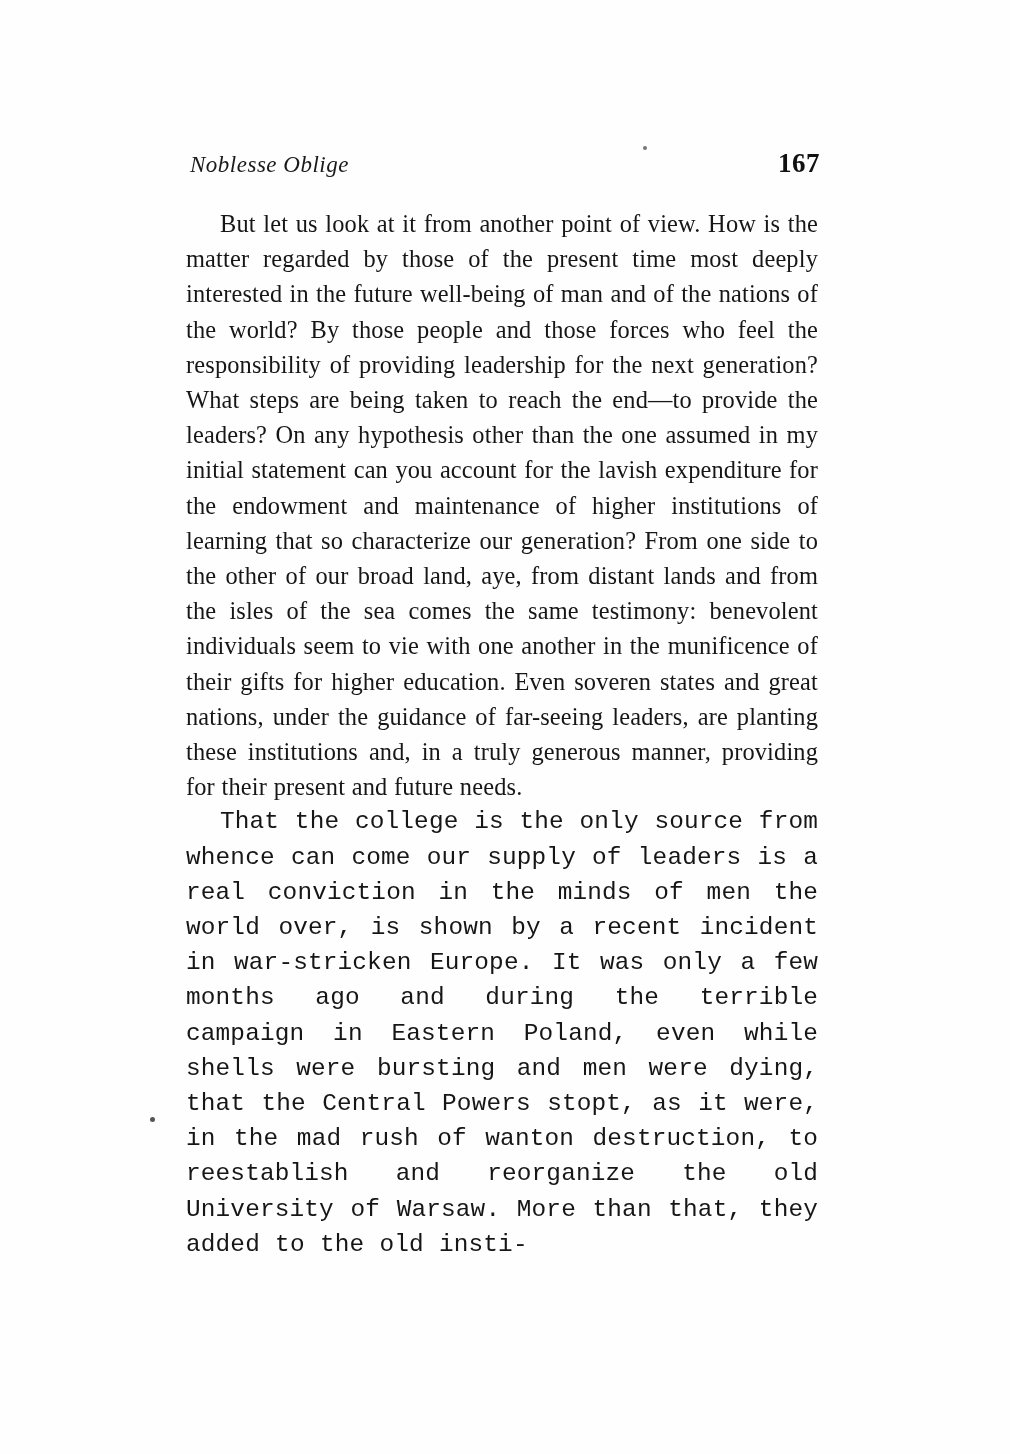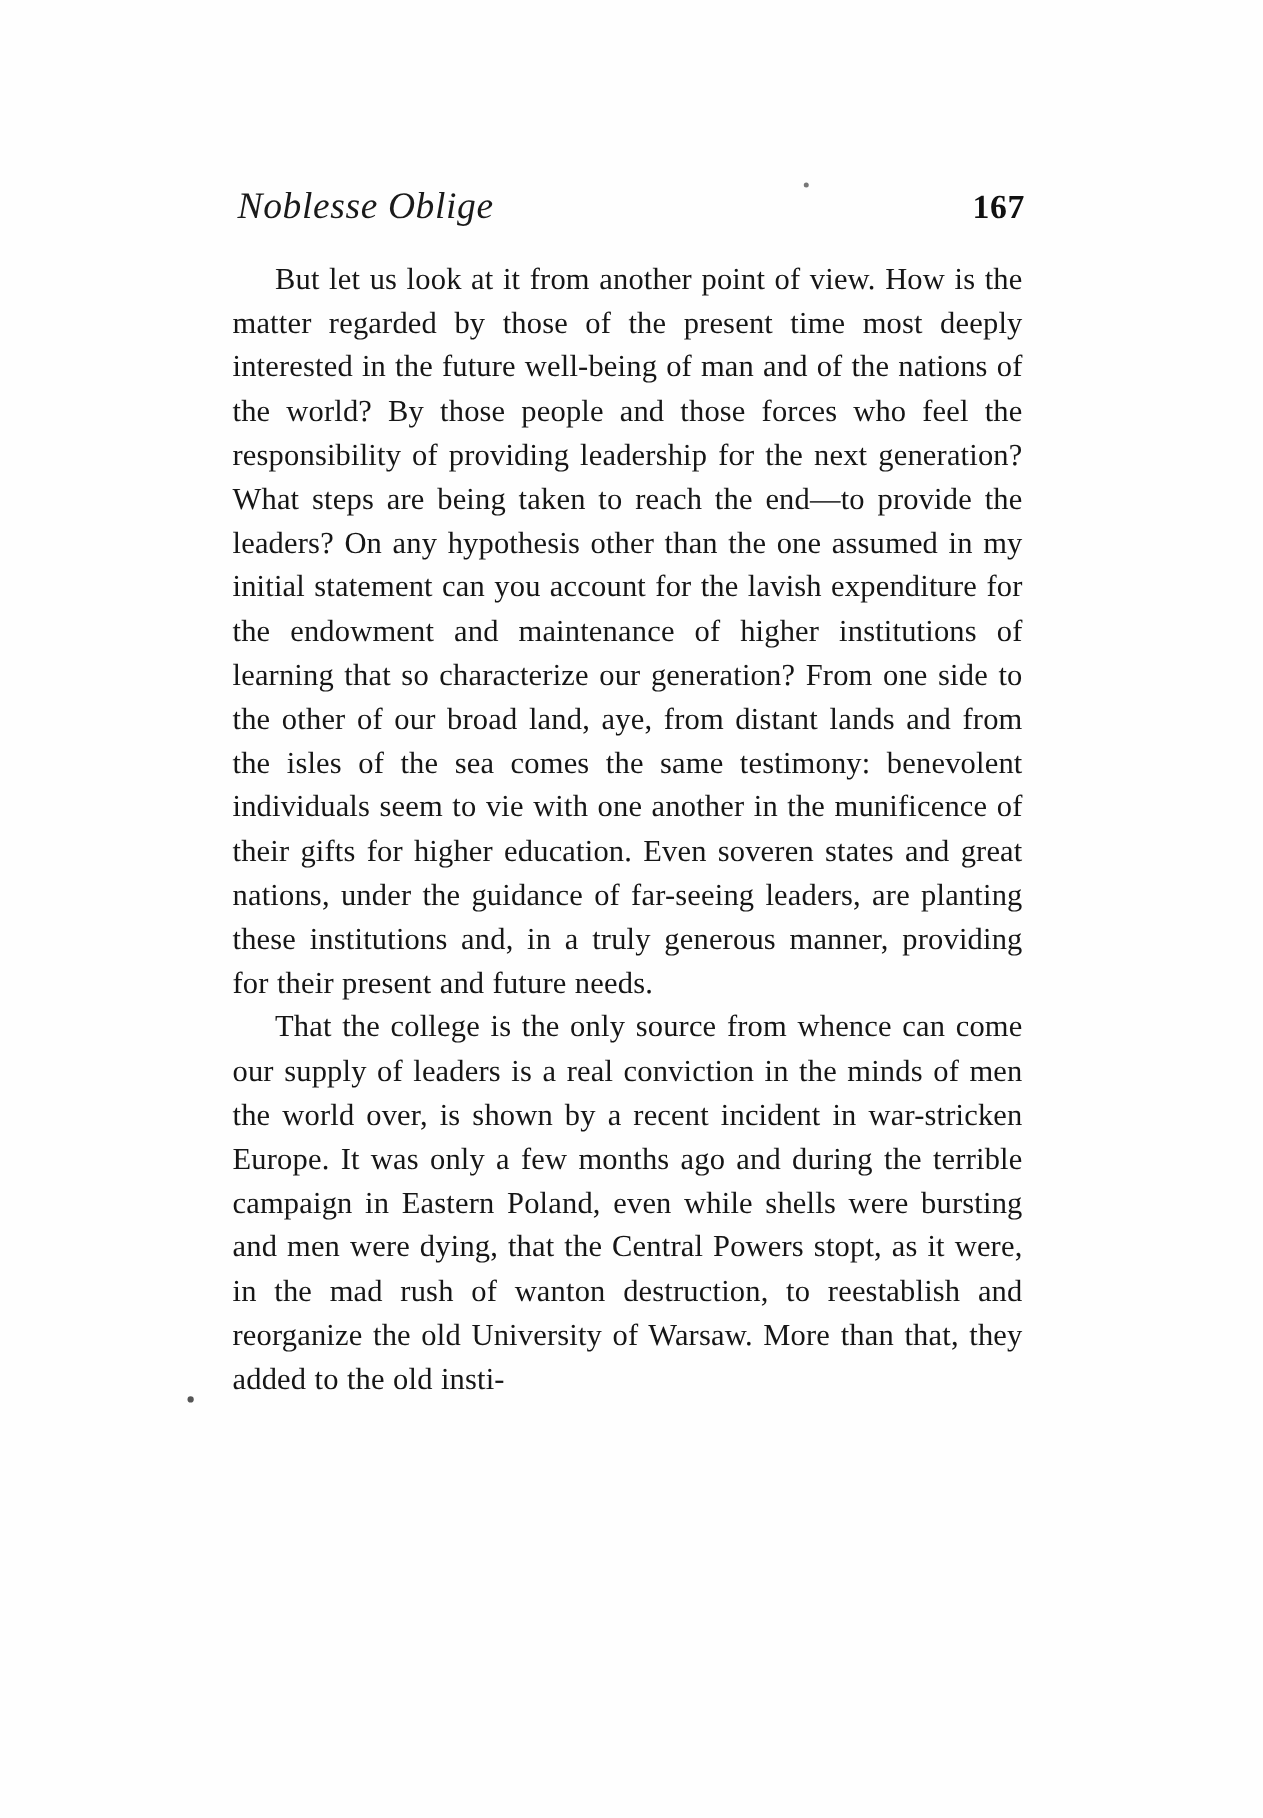--- a/index.html
+++ b/index.html
@@ -27,21 +27,21 @@
     position: absolute;
     left: 190px;
     top: 148px;
     width: 630px;
     display: flex;
     align-items: baseline;
     justify-content: space-between;
   }
   .running-title {
     font-style: italic;
-    font-size: 30px;
+    font-size: 23px;
     letter-spacing: 0.5px;
     color: #1a1a1a;
     font-family: "Liberation Serif", serif;
   }
   .folio {
     font-size: 27px;
     font-weight: bold;
     color: #111;
     letter-spacing: 0.5px;
     text-align: right;
@@ -68,20 +68,21 @@
     line-height: 35.2px;
     text-align: justify;
     text-justify: inter-word;
     color: #161616;
     letter-spacing: 0.15px;
     word-spacing: 0.4px;
     font-family: "Liberation Serif", serif;
   }
   .para.last {
     margin-bottom: 0;
+    font-family: Liberation Mono, monospace;
   }
   .margin-speck {
     position: absolute;
     left: 150px;
     top: 1117px;
     width: 5px;
     height: 5px;
     background: #555;
     border-radius: 50%;
   }

